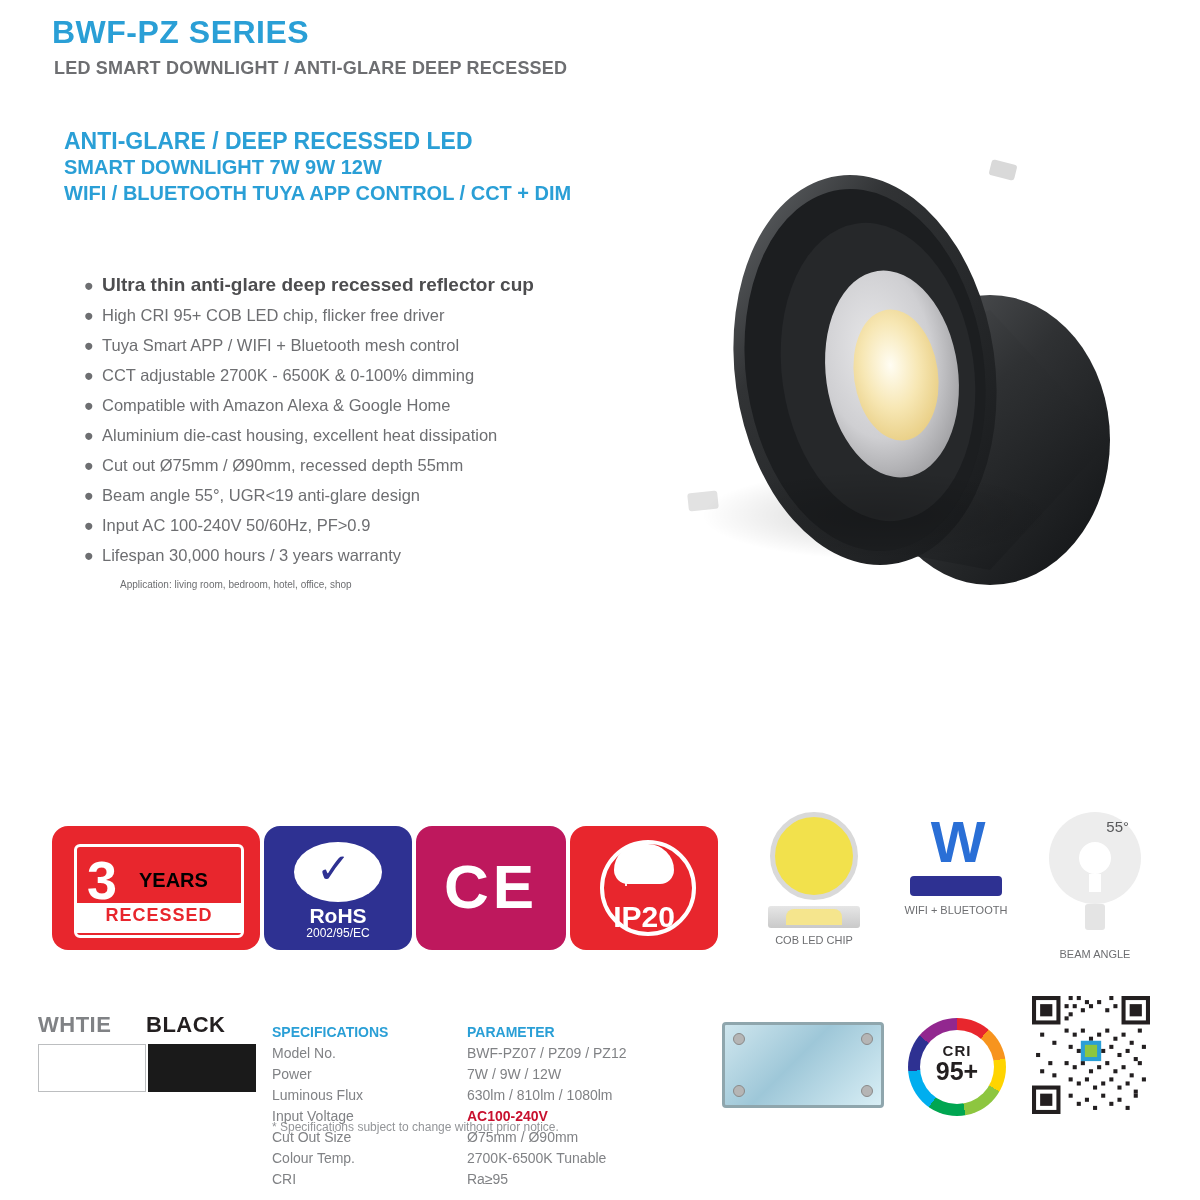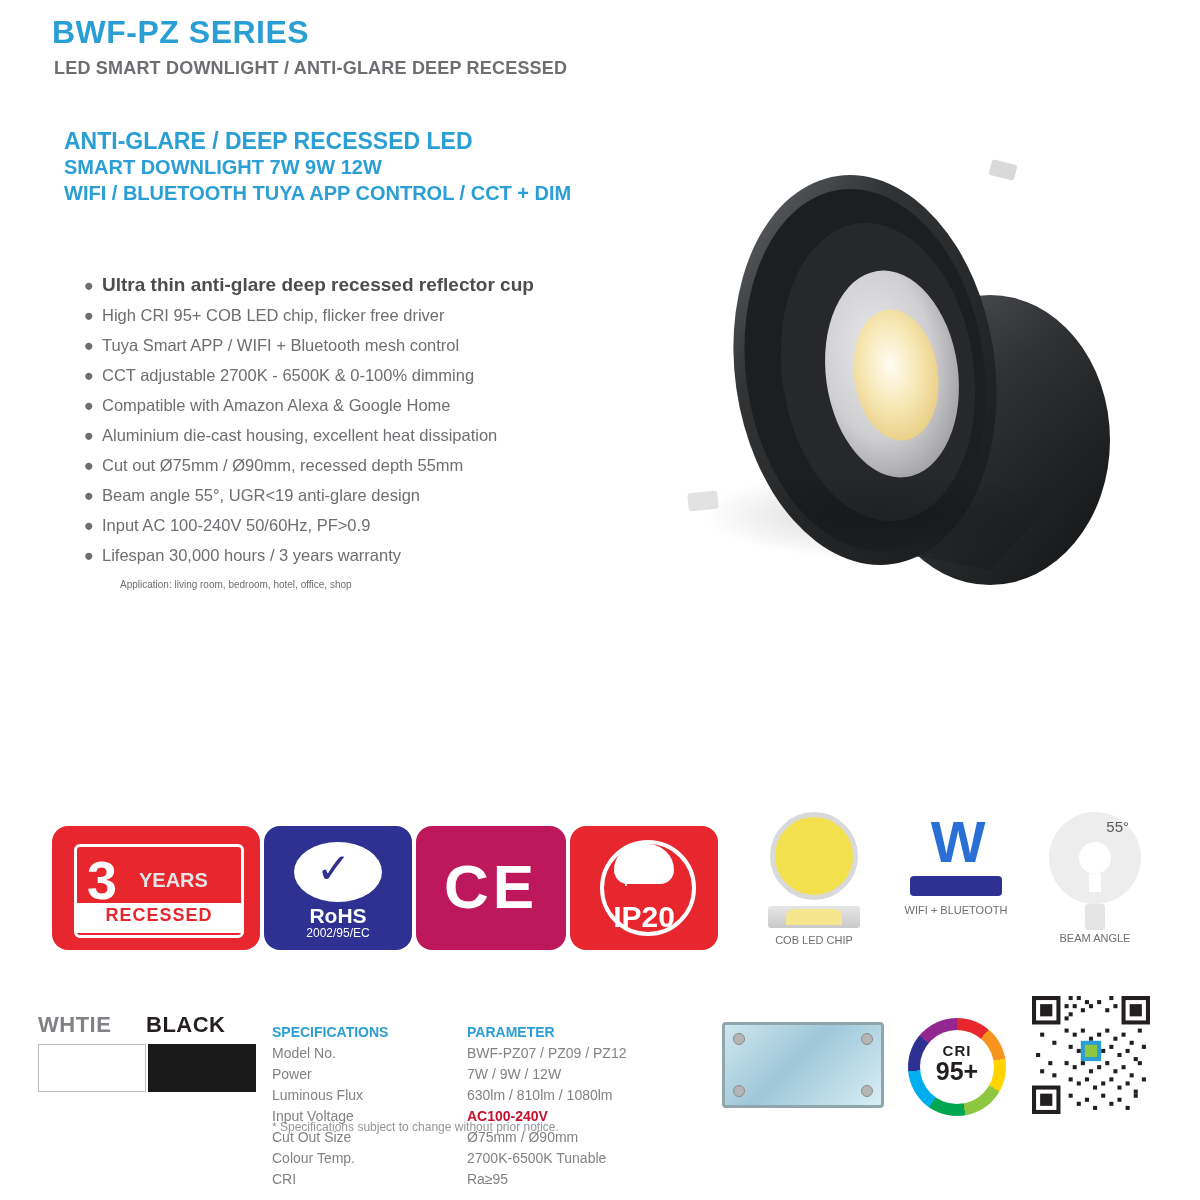--- a/index.html
+++ b/index.html
@@ -56,21 +56,21 @@
     position:absolute;left:52px;top:826px;width:666px;height:124px;
   }
   .bdg{position:absolute;top:0;height:124px;border-radius:16px;}
   .bdg-war{left:0;width:208px;background:#e8262d;}
   .bdg-rohs{left:212px;width:148px;background:#2e3192;}
   .bdg-ce{left:364px;width:150px;background:#be185d;}
   .bdg-ip{left:518px;width:148px;background:#e8262d;}
 
   .war-inner{position:absolute;left:22px;top:18px;width:164px;height:88px;border:3px solid #ffffff;border-radius:6px;}
   .war-3{position:absolute;left:10px;top:6px;font-size:54px;font-weight:bold;color:#fff;line-height:54px;}
-  .war-years{position:absolute;left:62px;top:22px;font-size:20px;font-weight:bold;color:#e5e5e5;}
+  .war-years{position:absolute;left:62px;top:22px;font-size:20px;font-weight:bold;color:#000000;}
   .war-bar{position:absolute;left:0;top:56px;width:164px;height:30px;background:#fff;}
   .war-warranty{position:absolute;left:0;top:58px;width:164px;text-align:center;font-size:18px;font-weight:bold;color:#e8262d;letter-spacing:1px;}
 
   .rohs-circle{position:absolute;left:30px;top:16px;width:88px;height:60px;border-radius:50%/50%;background:#fff;}
   .rohs-check{position:absolute;left:52px;top:22px;font-size:42px;color:#2e3192;line-height:42px;}
   .rohs-txt{position:absolute;left:0;top:78px;width:148px;text-align:center;font-size:21px;font-weight:bold;color:#fff;}
   .rohs-sub{position:absolute;left:0;top:100px;width:148px;text-align:center;font-size:12px;color:#fff;}
 
   .ce-mark{position:absolute;left:0;top:26px;width:150px;text-align:center;font-size:62px;font-weight:bold;color:#fff;letter-spacing:4px;line-height:70px;}
 
@@ -271,21 +271,21 @@
       </div>
       <div>WIFI + BLUETOOTH</div>
     </div>
     <div class="ic ic3">
       <div class="beam">
         <div class="beam-deg">55°</div>
         <div class="beam-bulb"></div>
         <div class="beam-stem"></div>
         <div class="beam-cap"></div>
       </div>
-      <div style="margin-top:28px">BEAM ANGLE</div>
+      <div style="margin-top:44px">BEAM ANGLE</div>
     </div>
   </div>
 
   <div class="colours">
     <div class="col-labels">
       <div class="c1">WHTIE</div>
       <div class="c2">BLACK</div>
     </div>
     <div class="col-sw">
       <div class="sw sw-white"></div>

